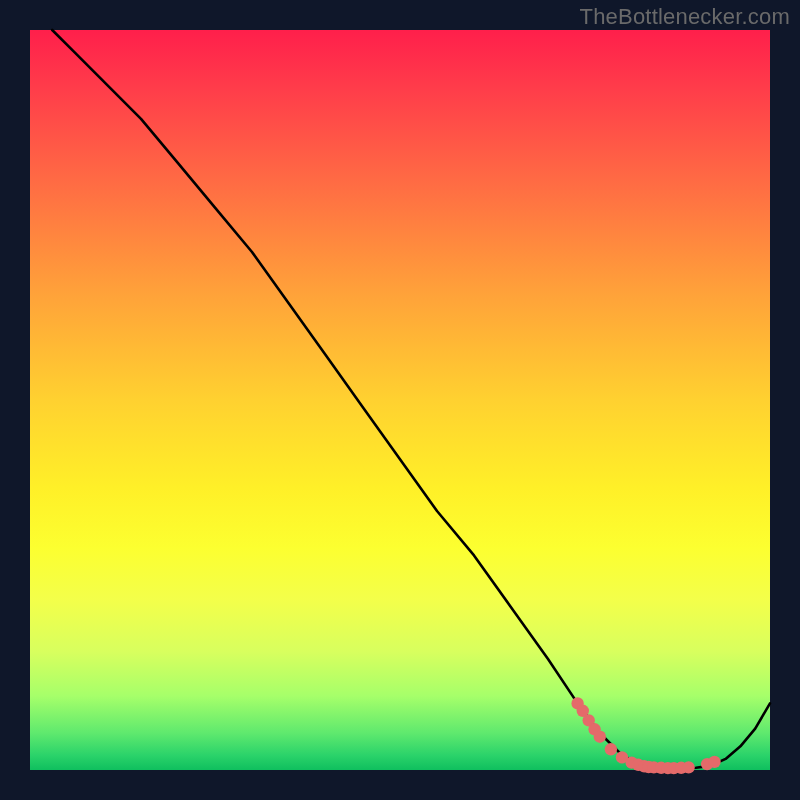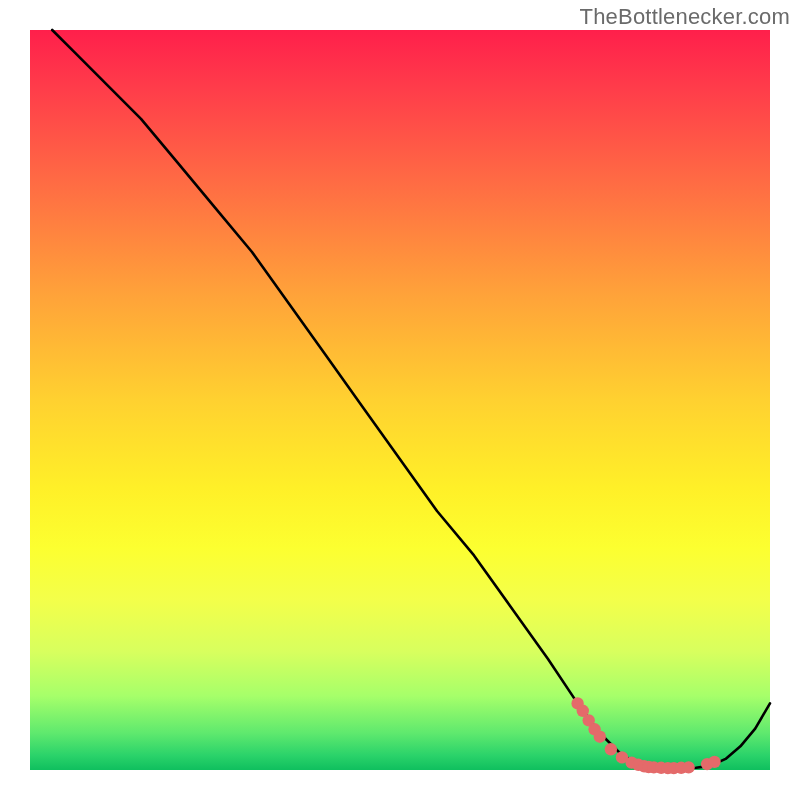--- a/index.html
+++ b/index.html
@@ -8,21 +8,21 @@
     width: 800px;
     height: 800px;
     background: #000;
     overflow: hidden;
     font-family: Arial, Helvetica, sans-serif;
   }
   .frame {
     position: relative;
     width: 800px;
     height: 800px;
-    background: #ffffff;
+    background: #0f172a;
   }
   .attribution {
     position: absolute;
     top: 4px;
     right: 10px;
     color: #6a6a6a;
     font-size: 22px;
     letter-spacing: 0.2px;
     font-weight: 400;
     z-index: 5;

